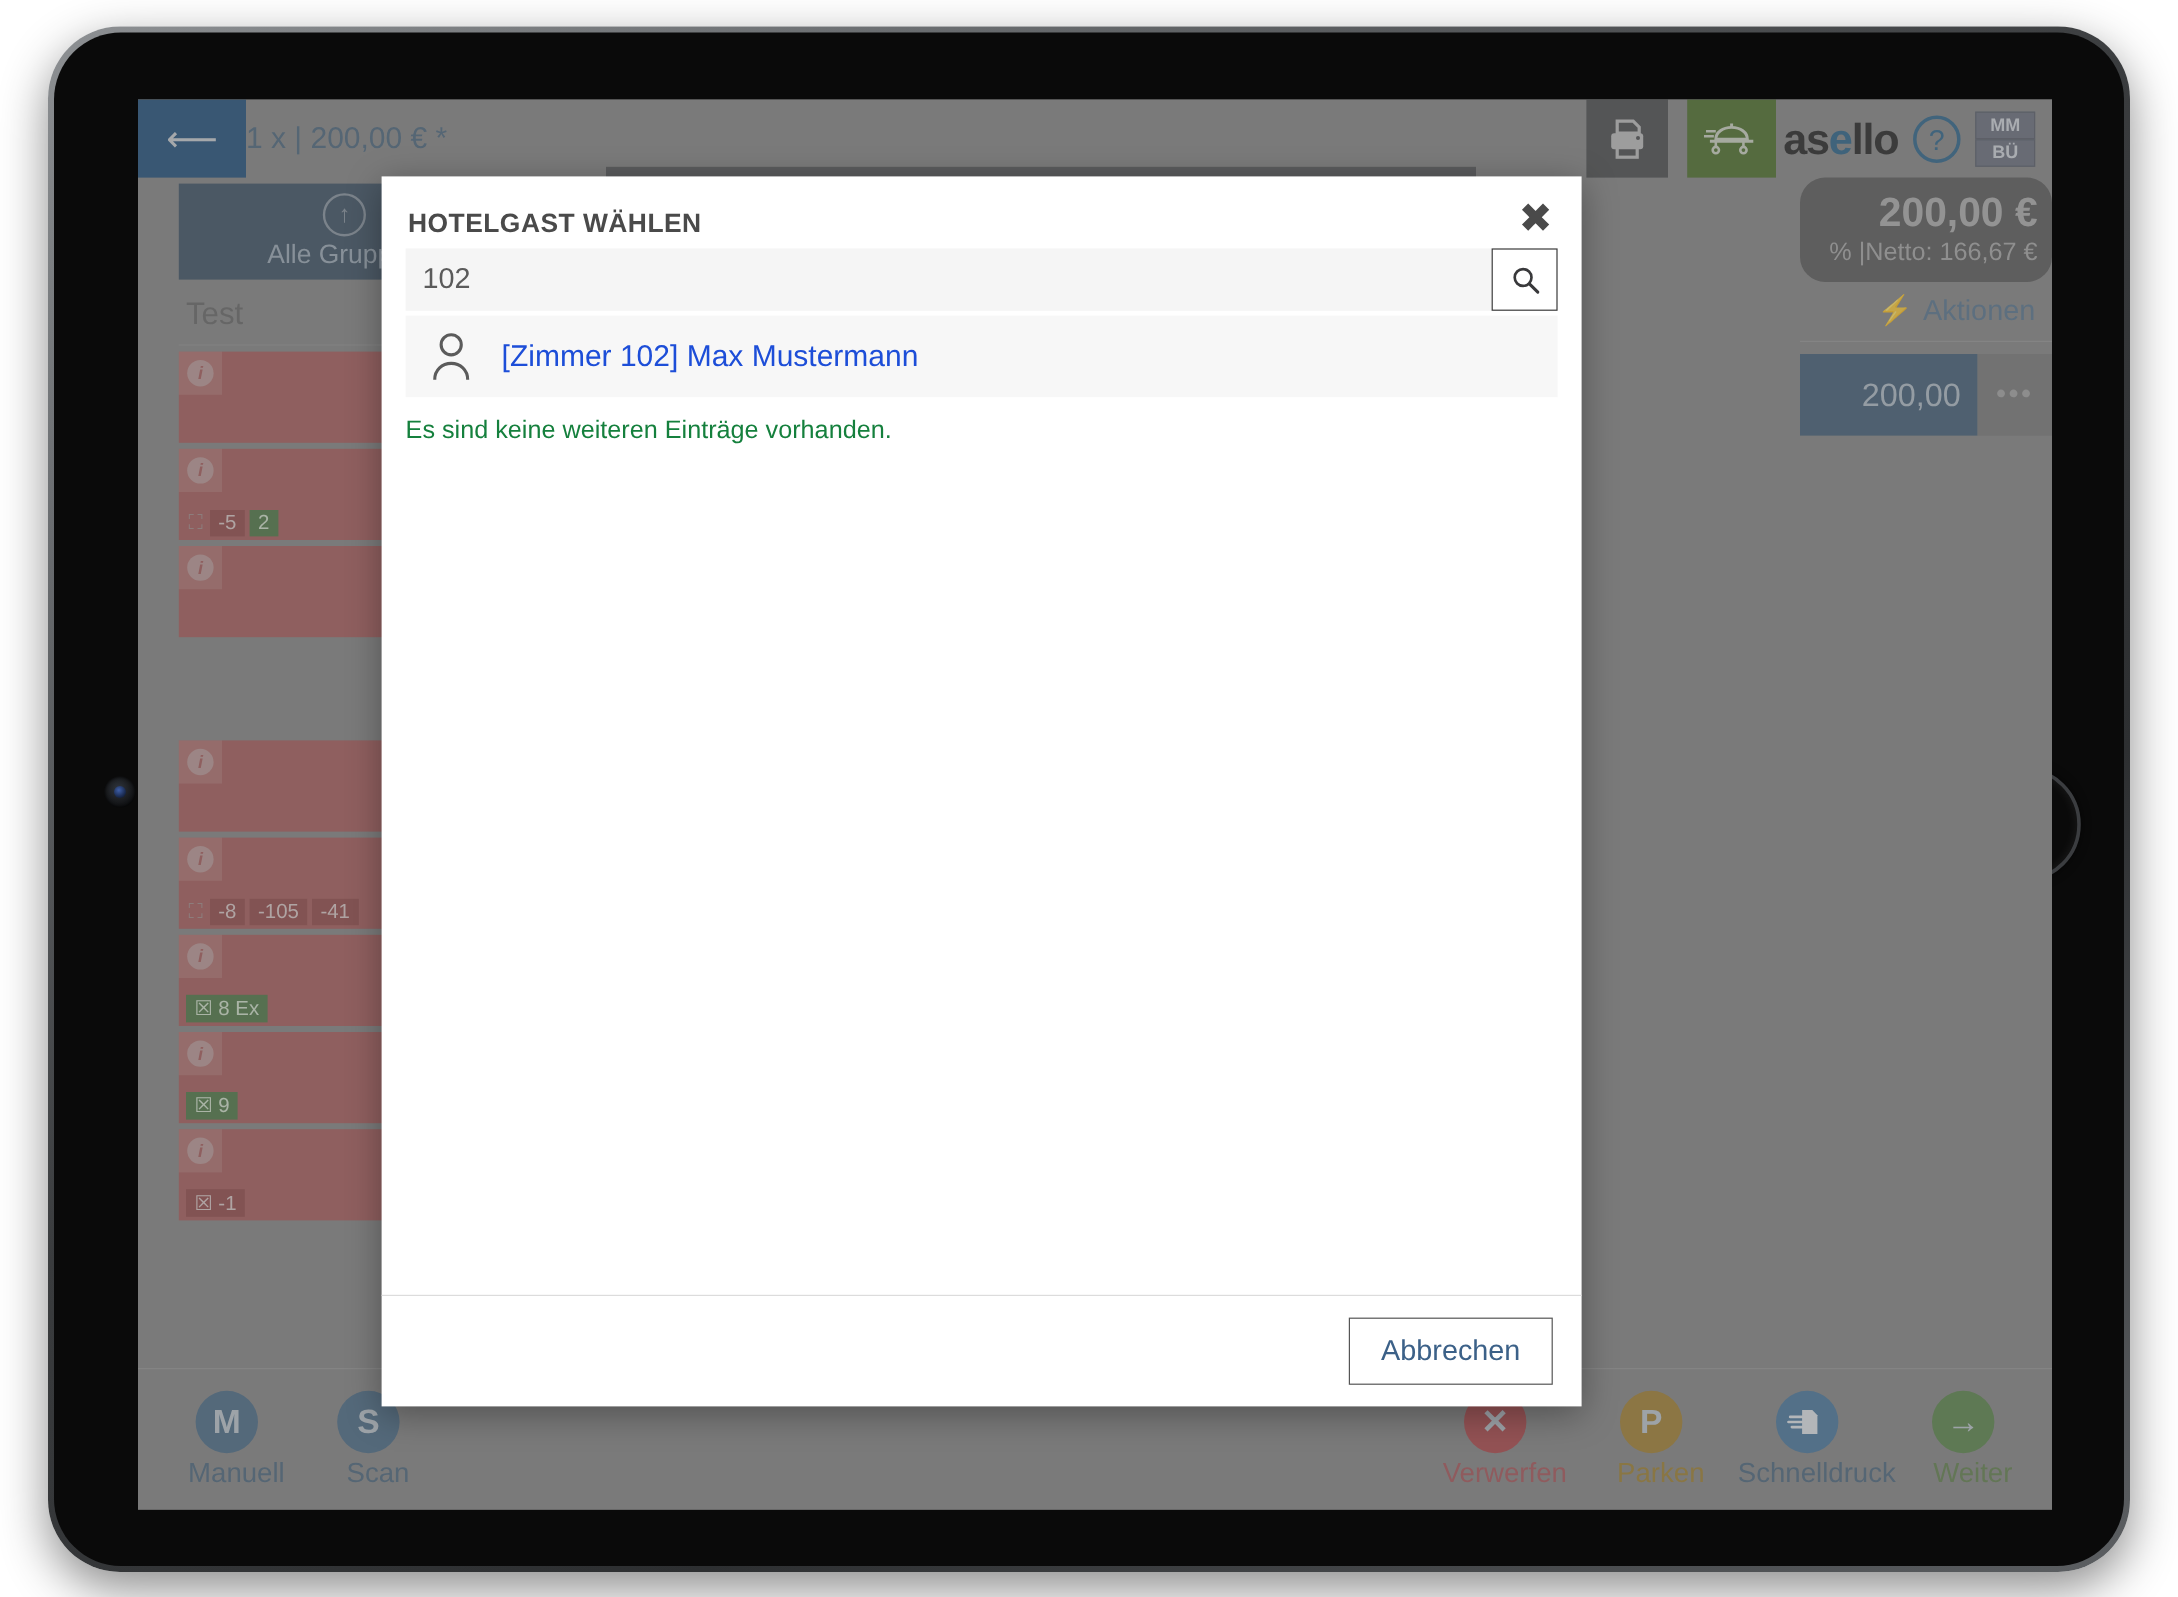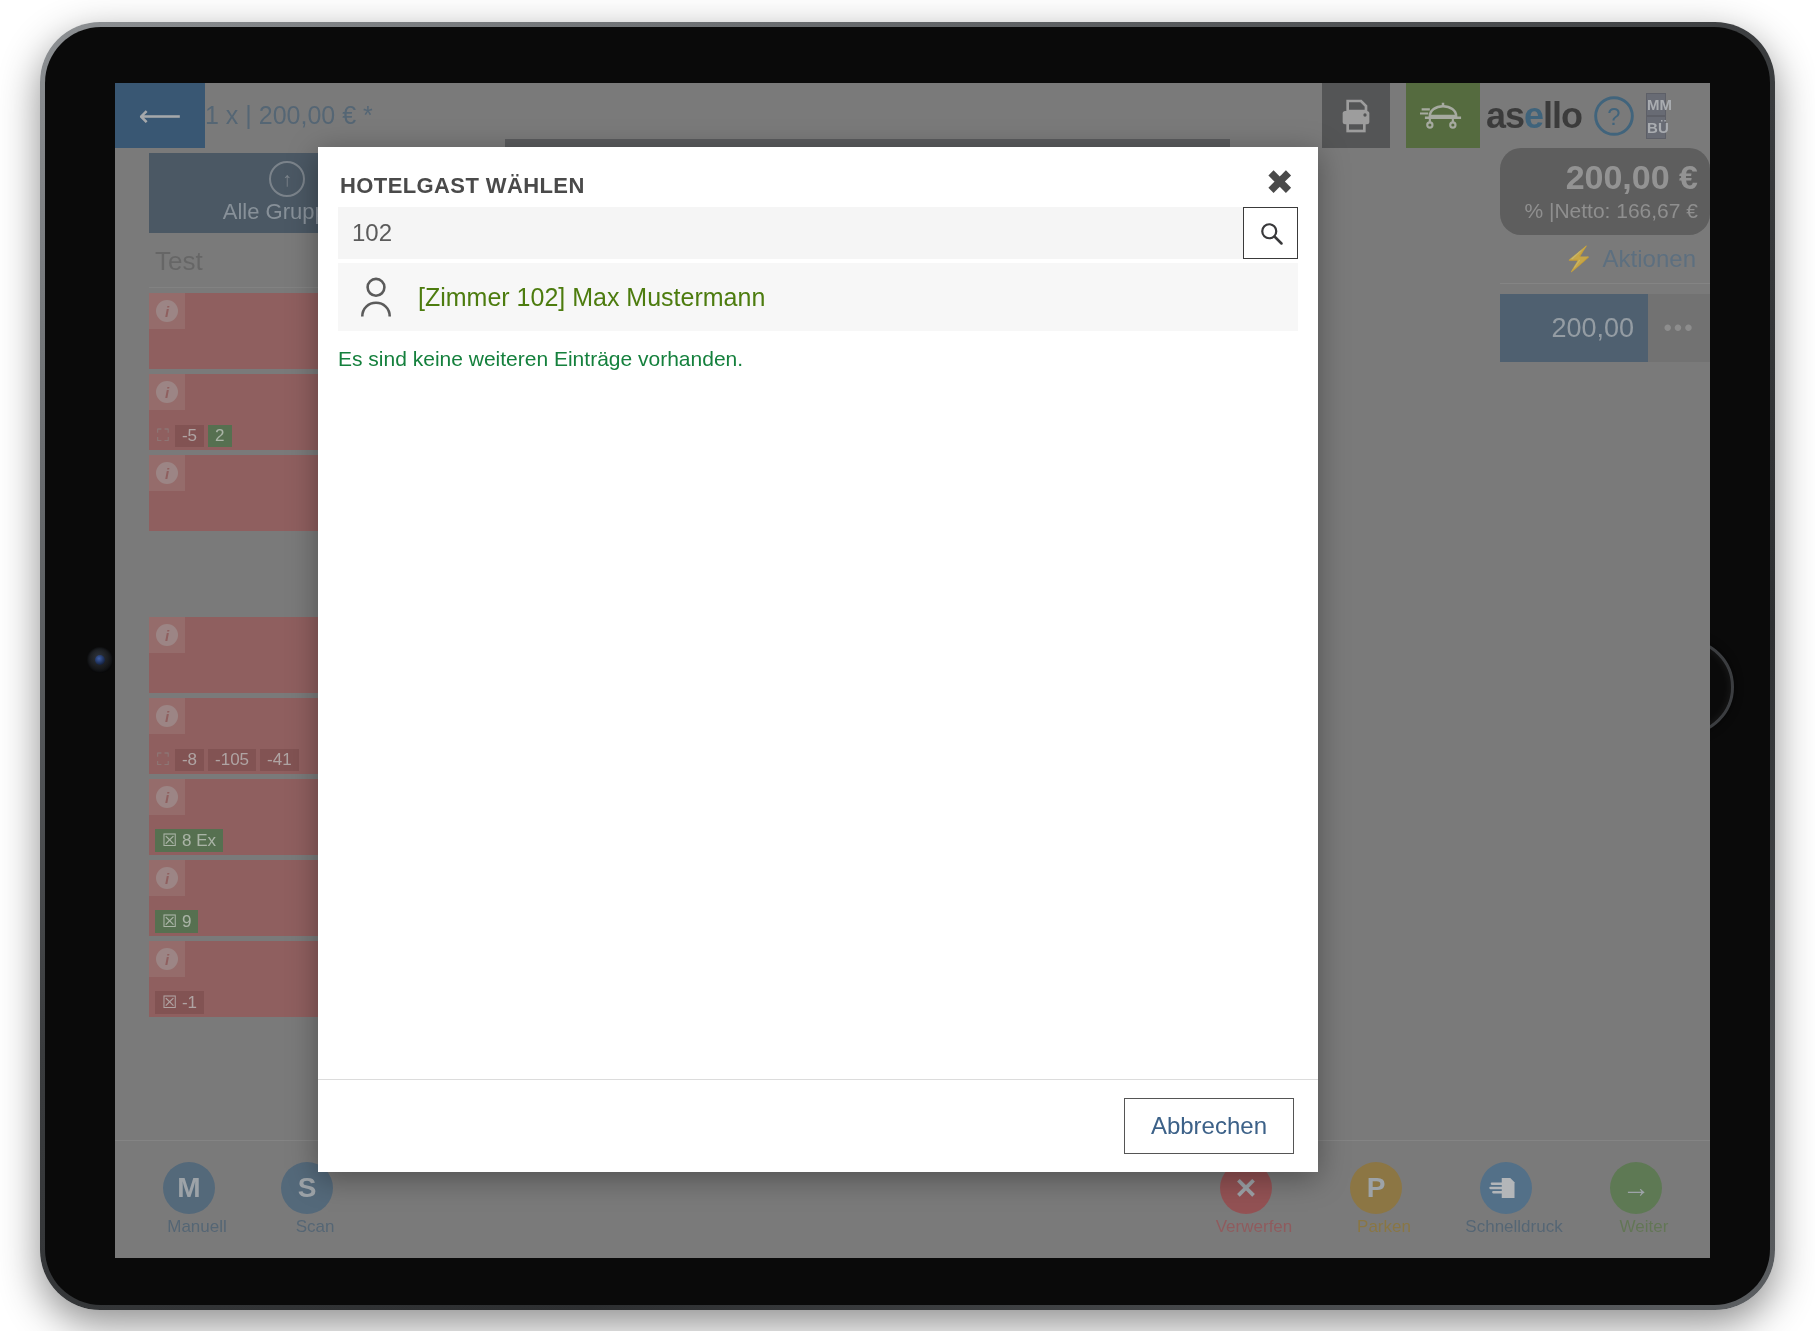--- a/index.html
+++ b/index.html
@@ -86,21 +86,21 @@
   .ti-spacer { width: 16px; background:#7d7d7d; }
   .ti-service { background: #3d6318; width: 74px; }
   .brand-area {
     width: 230px; background: #7d7d7d;
     display: flex; align-items: center; gap: 10px; padding-left: 6px;
   }
   .brand-logo { font-size: 36px; font-weight: 700; letter-spacing: -1px; color: #111; }
   .brand-logo .mid { color: #17557f; }
   .help-icon { width: 44px; height: 44px; }
   .user-badge {
-    width: 20px; display: flex; flex-direction: column; gap: 0;
+    width: 50px; display: flex; flex-direction: column; gap: 0;
   }
   .user-badge div {
     background: #5d6372; color: #cdd2da; font-size: 15px; font-weight: 600;
     text-align: center; padding: 2px 0; border: 1px solid #4a4f5c;
   }
 
   
   .groups-btn {
     position: absolute; left: 34px; top: 70px; width: 276px; height: 80px;
     background: #2c4256; color: #93a3b1;
@@ -179,21 +179,21 @@
     display: flex; align-items: center; padding: 0 24px;
   }
   .bb-left { display: flex; gap: 18px; }
   .bb-right { margin-left: auto; display: flex; gap: 30px; }
   .bb-item { width: 100px; display: flex; flex-direction: column; align-items: center; gap: 3px; }
   .bb-circ {
     width: 52px; height: 52px; border-radius: 50%;
     display: flex; align-items: center; justify-content: center;
     color: #b9c3cb; font-size: 28px; font-weight: 700;
   }
-  .bb-lbl { font-size: 17px; margin-left: 16px; }
+  .bb-lbl { font-size: 23px; margin-left: 16px; }
 
   
   #modal-backdrop { position: absolute; inset: 0; background: rgba(120,120,120,.42); }
   #modal {
     position: absolute; left: 203px; top: 64px; width: 1000px; height: 1025px;
     background: #ffffff;
     box-shadow: 0 6px 28px rgba(0,0,0,.35);
     display: flex; flex-direction: column;
   }
   .modal-head {
@@ -215,21 +215,21 @@
   }
   .search-btn {
     width: 55px; height: 52px; background: #fff; border: 1px solid #3a3a3a;
     display: flex; align-items: center; justify-content: center; cursor: pointer;
   }
   .result-list { margin: 4px 20px 0 20px; }
   .result-item {
     display: flex; align-items: center; gap: 22px;
     background: #f7f7f7; padding: 13px 18px; cursor: pointer;
   }
-  .result-item .rname { font-size: 25px; color: #4d7c0f; }
+  .result-item .rname { font-size: 25px; color: #1d4ed8; }
   .no-more { margin: 16px 20px 0 20px; font-size: 21px; color: #15803d; }
   .modal-body { flex: 1; }
   .modal-foot {
     border-top: 1px solid #dcdcdc; padding: 18px 24px;
     display: flex; justify-content: flex-end;
   }
   .cancel-btn {
     min-width: 150px; padding: 13px 26px;
     background: #fff; border: 1px solid #555;
     font-size: 24px; color: #3c6188;

